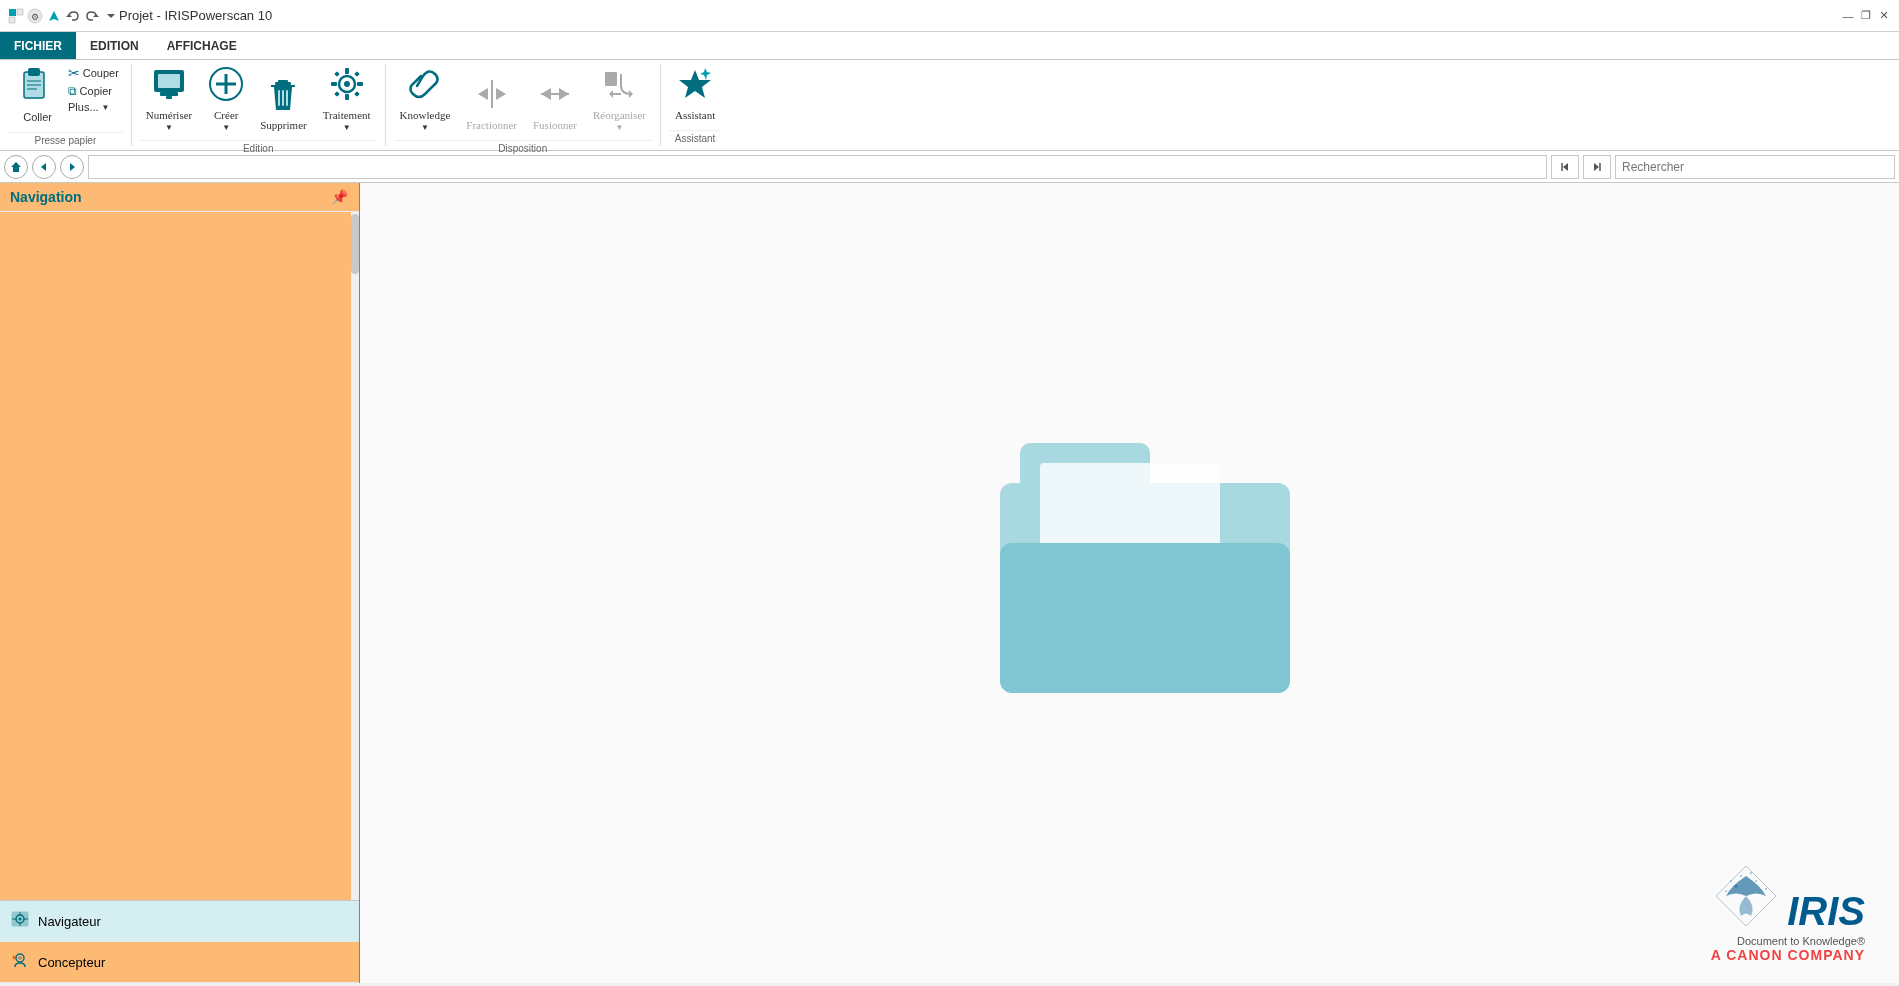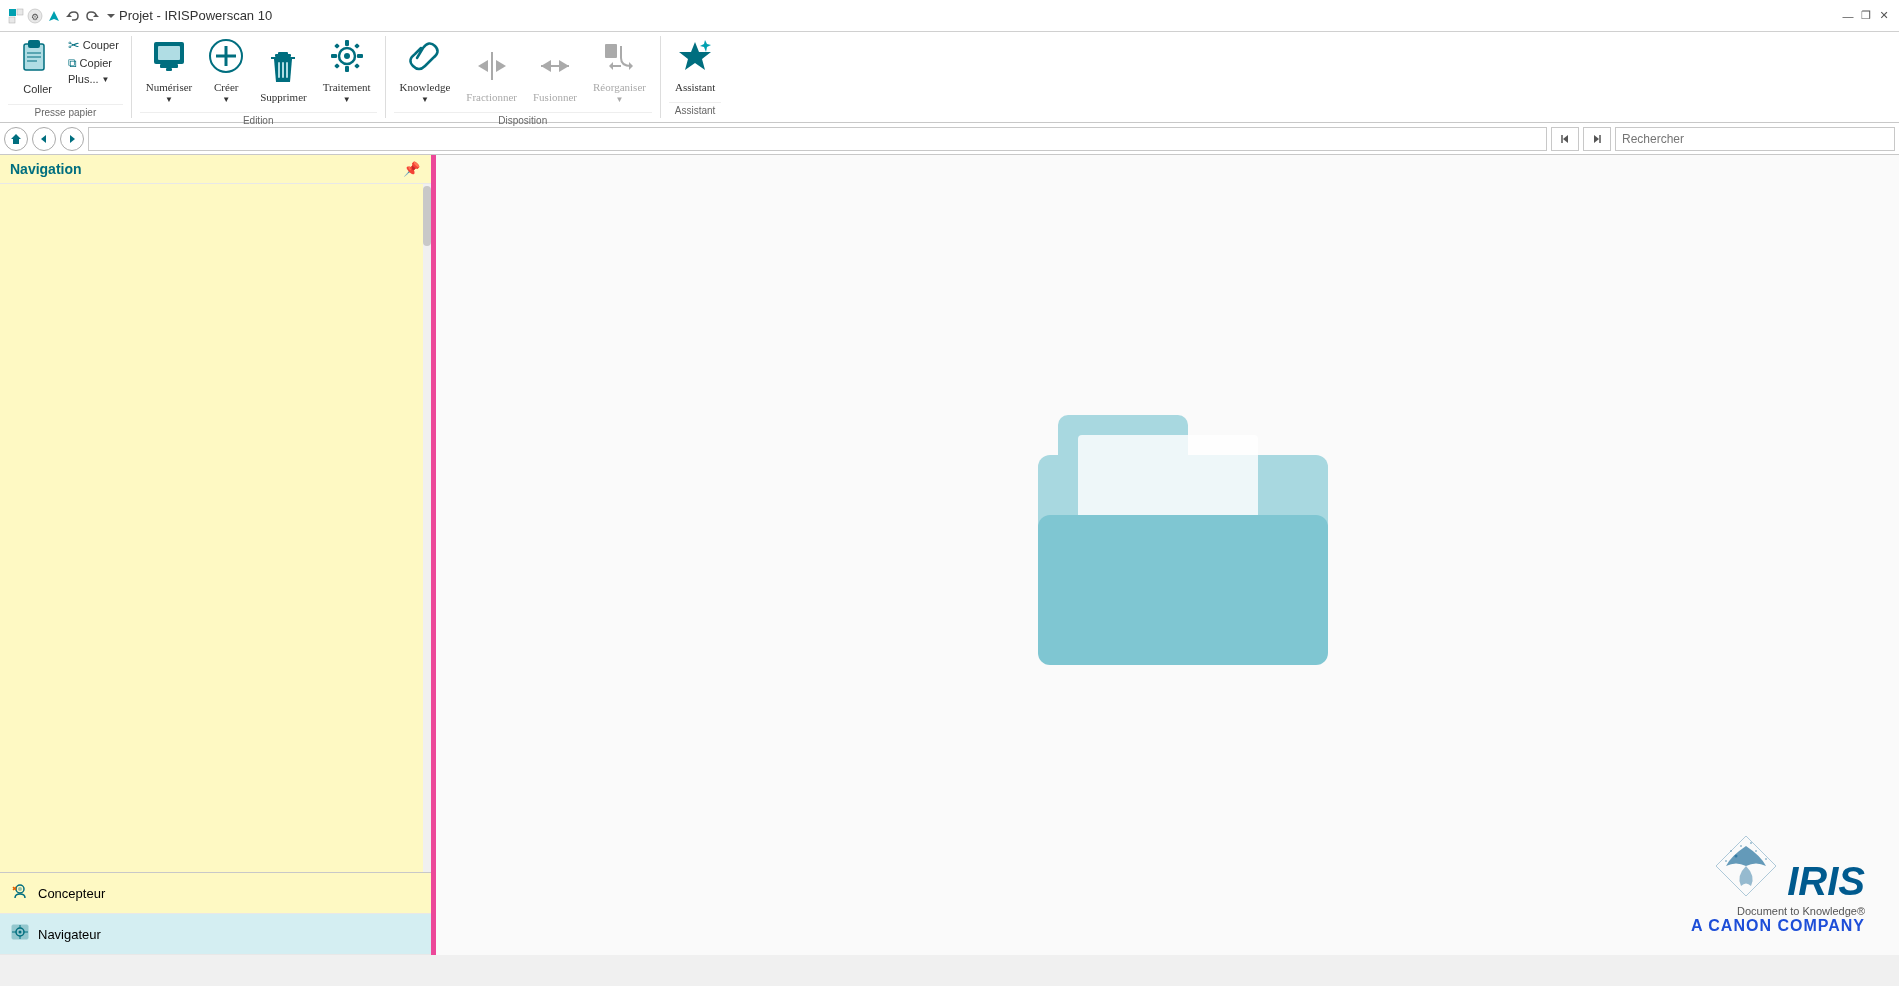--- a/index.html
+++ b/index.html
@@ -219,25 +219,25 @@
 
     
     #main {
       display: flex;
       height: calc(986px - 32px - 90px - 28px - 32px - 4px);
       background: #fff;
     }
 
     
     #left-panel {
-      width: 436px;
-      border-right: 5px solid #ec4899;
+      width: 360px;
+      border-right: 1px solid #ec4899;
       display: flex;
       flex-direction: column;
-      background: #fef9c3;
+      background: #fdba74;
       flex-shrink: 0;
     }
     #left-panel-header {
       display: flex;
       align-items: center;
       justify-content: space-between;
       padding: 6px 10px;
       border-bottom: 1px solid #e8e8e8;
     }
     #left-panel-title {
@@ -392,20 +392,25 @@
   </div>
   <span class="title-text">Projet - IRISPowerscan 10</span>
   <div class="window-controls">
     <div class="win-btn">—</div>
     <div class="win-btn">❐</div>
     <div class="win-btn">✕</div>
   </div>
 </div>
 
 <div id="ribbon">
+  <div id="ribbon-tabs">
+    <button class="ribbon-tab active">FICHIER</button>
+    <button class="ribbon-tab">EDITION</button>
+    <button class="ribbon-tab">AFFICHAGE</button>
+  </div>
 
   <div id="ribbon-content">
 
     <div class="ribbon-group">
       <div class="presse-group-items">
         <div class="coller-btn">
           <span class="icon">
             <svg width="36" height="40" viewBox="0 0 36 40">
                 <rect x="8" y="6" width="20" height="26" rx="2" fill="#b0dde4" stroke="#006e7f" stroke-width="1.5"></rect>
                 <rect x="12" y="2" width="12" height="8" rx="2" fill="#006e7f"></rect>
@@ -601,46 +606,46 @@
       <span id="left-panel-title">Navigation</span>
       <span id="panel-pin">📌</span>
     </div>
     <div id="left-panel-content">
 
       <div class="scrollbar-track">
         <div class="scrollbar-thumb"></div>
       </div>
     </div>
     <div id="left-panel-tabs">
-      <div class="left-tab">
-        <span class="tab-icon">
-          <svg width="20" height="20" viewBox="0 0 20 20">
-              <circle cx="10" cy="8" r="4" fill="none" stroke="#006e7f" stroke-width="1.5"></circle>
-              <path d="M5 17 Q5 13 10 13 Q15 13 15 17" stroke="#006e7f" stroke-width="1.5" fill="none"></path>
-              <circle cx="10" cy="8" r="2" fill="#006e7f" opacity="0.4"></circle>
-              <line x1="3" y1="6" x2="6" y2="9" stroke="#e06000" stroke-width="1.5"></line>
-              <line x1="3" y1="9" x2="6" y2="6" stroke="#e06000" stroke-width="1.5"></line>
-            </svg>
-        </span>
-        <span>Concepteur</span>
-      </div>
       <div class="left-tab active">
         <span class="tab-icon">
           <svg width="20" height="20" viewBox="0 0 20 20">
               <rect x="2" y="3" width="16" height="14" rx="1" fill="#006e7f" opacity="0.3" stroke="#006e7f" stroke-width="1"></rect>
               <circle cx="10" cy="10" r="4" fill="none" stroke="#006e7f" stroke-width="1.5"></circle>
               <circle cx="10" cy="10" r="1.5" fill="#006e7f"></circle>
               <line x1="10" y1="3" x2="10" y2="6" stroke="#006e7f" stroke-width="1"></line>
               <line x1="10" y1="14" x2="10" y2="17" stroke="#006e7f" stroke-width="1"></line>
               <line x1="2" y1="10" x2="6" y2="10" stroke="#006e7f" stroke-width="1"></line>
               <line x1="14" y1="10" x2="18" y2="10" stroke="#006e7f" stroke-width="1"></line>
             </svg>
         </span>
         <span>Navigateur</span>
       </div>
+      <div class="left-tab">
+        <span class="tab-icon">
+          <svg width="20" height="20" viewBox="0 0 20 20">
+              <circle cx="10" cy="8" r="4" fill="none" stroke="#006e7f" stroke-width="1.5"></circle>
+              <path d="M5 17 Q5 13 10 13 Q15 13 15 17" stroke="#006e7f" stroke-width="1.5" fill="none"></path>
+              <circle cx="10" cy="8" r="2" fill="#006e7f" opacity="0.4"></circle>
+              <line x1="3" y1="6" x2="6" y2="9" stroke="#e06000" stroke-width="1.5"></line>
+              <line x1="3" y1="9" x2="6" y2="6" stroke="#e06000" stroke-width="1.5"></line>
+            </svg>
+        </span>
+        <span>Concepteur</span>
+      </div>
     </div>
   </div>
 
   <div id="right-content">
 
     <div class="folder-illustration">
       <svg width="380" height="320" viewBox="0 0 380 320">
 
         <rect x="80" y="30" width="130" height="55" rx="10" fill="#a8d8e0"></rect>
 
@@ -666,17 +671,17 @@
           <circle cx="30" cy="15" r="1" fill="#005a8e" opacity="0.4"></circle>
           <circle cx="40" cy="12" r="1" fill="#005a8e" opacity="0.4"></circle>
           <circle cx="15" cy="30" r="1" fill="#005a8e" opacity="0.4"></circle>
           <circle cx="25" cy="25" r="1.5" fill="#005a8e" opacity="0.5"></circle>
           <circle cx="45" cy="20" r="1" fill="#005a8e" opacity="0.4"></circle>
           <circle cx="55" cy="28" r="1" fill="#005a8e" opacity="0.4"></circle>
         </svg>
         <span style="font-size:40px;font-weight:bold;color:#005a8e;font-style:italic;line-height:1">IRIS</span>
       </div>
       <div style="font-size:11px;color:#555;text-align:right;">Document to Knowledge®</div>
-      <div style="font-size:16px;font-weight:bold;color:#1d4ed8;letter-spacing:1px;text-align:left;">A CANON COMPANY</div>
+      <div style="font-size:14px;font-weight:bold;color:#ef4444;letter-spacing:1px;text-align:left;">A CANON COMPANY</div>
     </div>
   </div>
 
 </div>
 
 </body></html>

